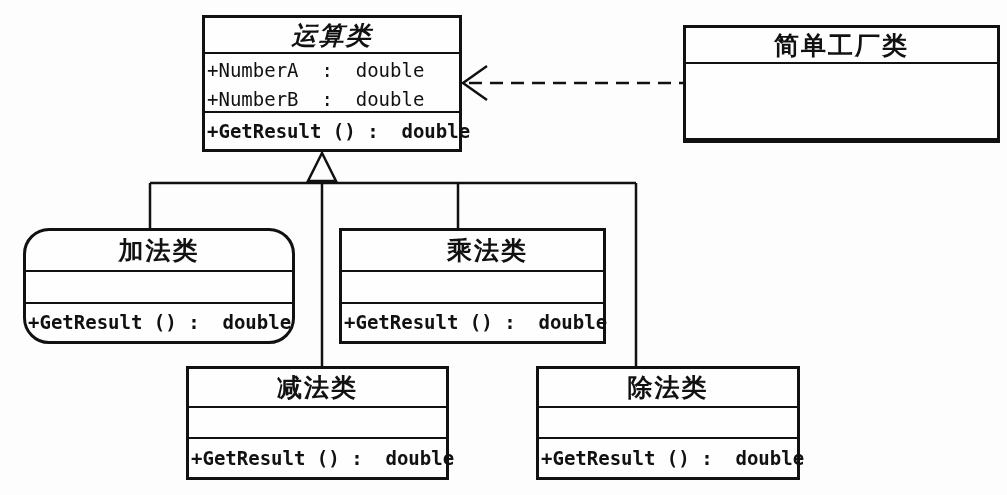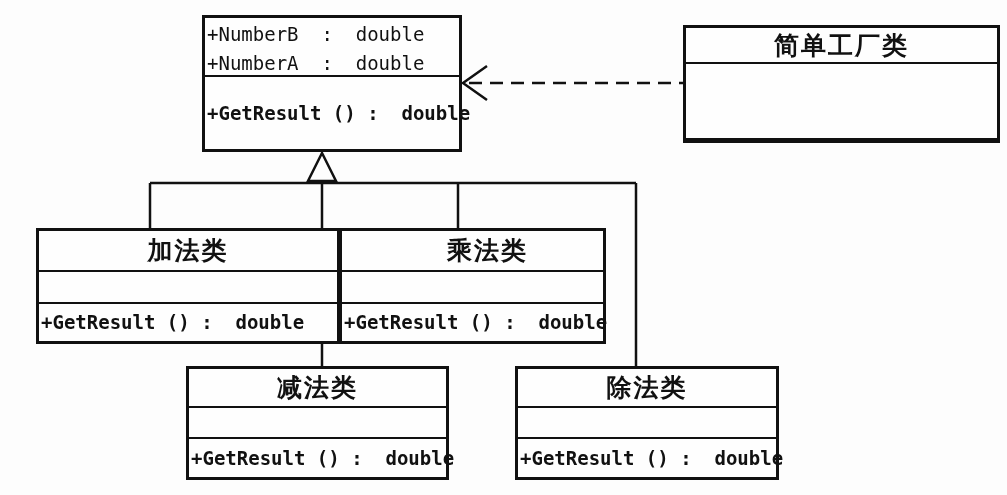--- a/index.html
+++ b/index.html
@@ -40,35 +40,36 @@
     <line x1="322" y1="181" x2="322" y2="368"></line>
     <line x1="458" y1="183" x2="458" y2="230"></line>
     <line x1="636" y1="183" x2="636" y2="368"></line>
     <polygon points="322,153 308,181 336,181"></polygon>
 
     <line class="dashed" x1="469" y1="83" x2="683" y2="83"></line>
     <polyline points="487,66 463,83 487,100"></polyline>
   </svg>
 
   <div class="uml-class" style="left:202px; top:15px; width:260px; height:137px;">
+    <div class="cls-title italic" style="height:36px;">运算类</div>
     <div class="cls-attrs" style="height:59px;">
+      <div class="member">+NumberA  :  double</div>
       <div class="member">+NumberB  :  double</div>
-      <div class="member">+NumberA  :  double</div>
     </div>
     <div class="cls-methods" style="flex:1;">
       <div class="member">+GetResult () :  double</div>
     </div>
   </div>
 
   <div class="uml-class" style="left:683px; top:25px; width:317px; height:118px;gap:45px;">
     <div class="cls-title" style="height:40px;">简单工厂类</div>
     <div class="cls-attrs" style="height:34px;"></div>
   </div>
 
-  <div class="uml-class" style="left:36px; top:228px; width:304px; height:116px;">
+  <div class="uml-class" style="left:23px; top:228px; width:272px; height:116px;border-radius:26px;">
     <div class="cls-title" style="height:41px;">加法类</div>
     <div class="cls-attrs" style="height:32px;"></div>
     <div class="cls-methods" style="flex:1;">
       <div class="member">+GetResult () :  double</div>
     </div>
   </div>
 
   <div class="uml-class" style="left:339px; top:228px; width:267px; height:116px;">
     <div class="cls-title" style="height:41px;padding-left:30px;">乘法类</div>
     <div class="cls-attrs" style="height:32px;"></div>
@@ -78,21 +79,21 @@
   </div>
 
   <div class="uml-class" style="left:186px; top:366px; width:263px; height:114px;">
     <div class="cls-title" style="height:39px;">减法类</div>
     <div class="cls-attrs" style="height:31px;"></div>
     <div class="cls-methods" style="flex:1;">
       <div class="member">+GetResult () :  double</div>
     </div>
   </div>
 
-  <div class="uml-class" style="left:515px; top:366px; width:264px; height:114px;">
+  <div class="uml-class" style="left:536px; top:366px; width:264px; height:114px;">
     <div class="cls-title" style="height:39px;">除法类</div>
     <div class="cls-attrs" style="height:31px;"></div>
     <div class="cls-methods" style="flex:1;">
       <div class="member">+GetResult () :  double</div>
     </div>
   </div>
 
 </div>
 
 </body></html>

